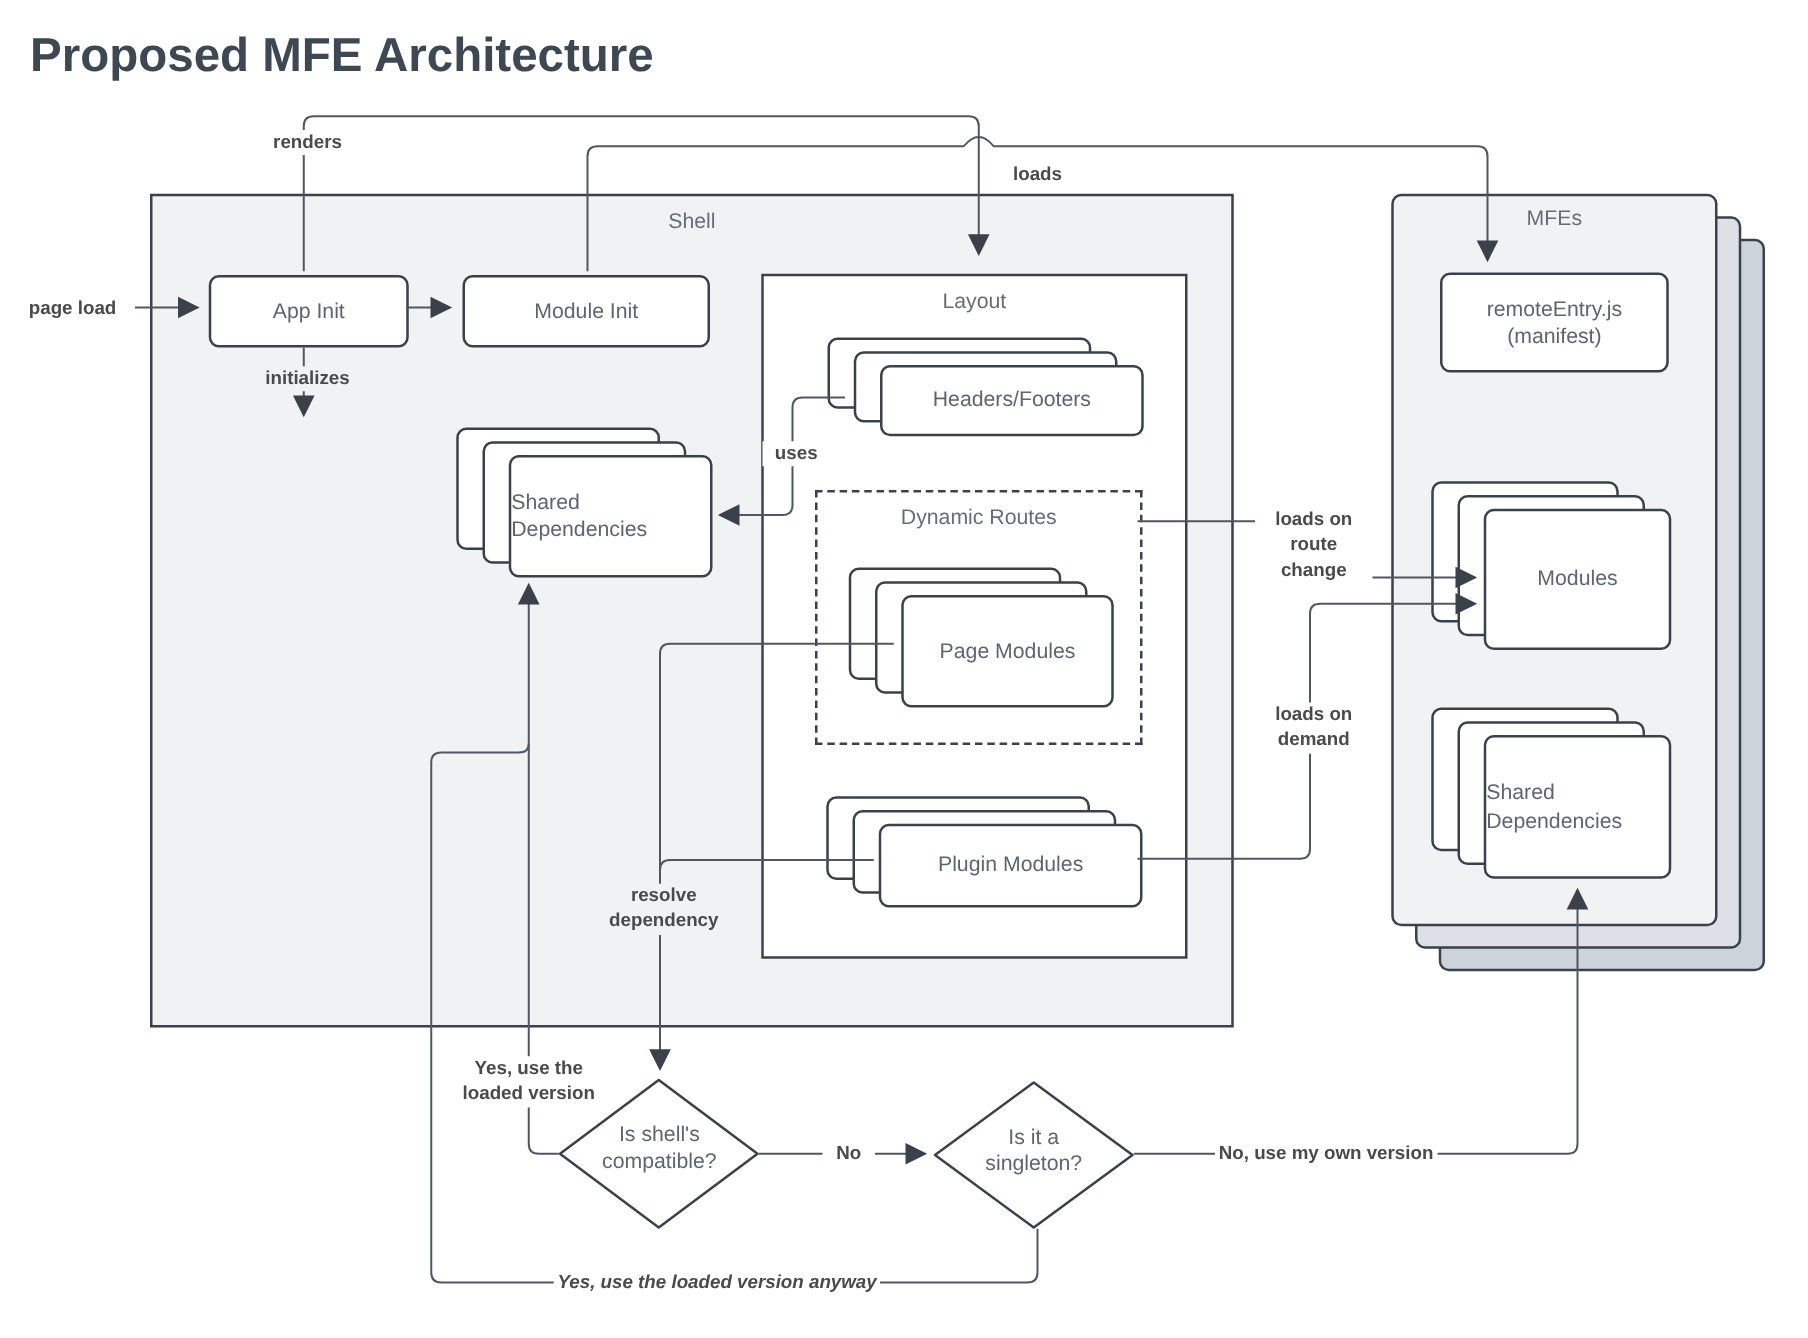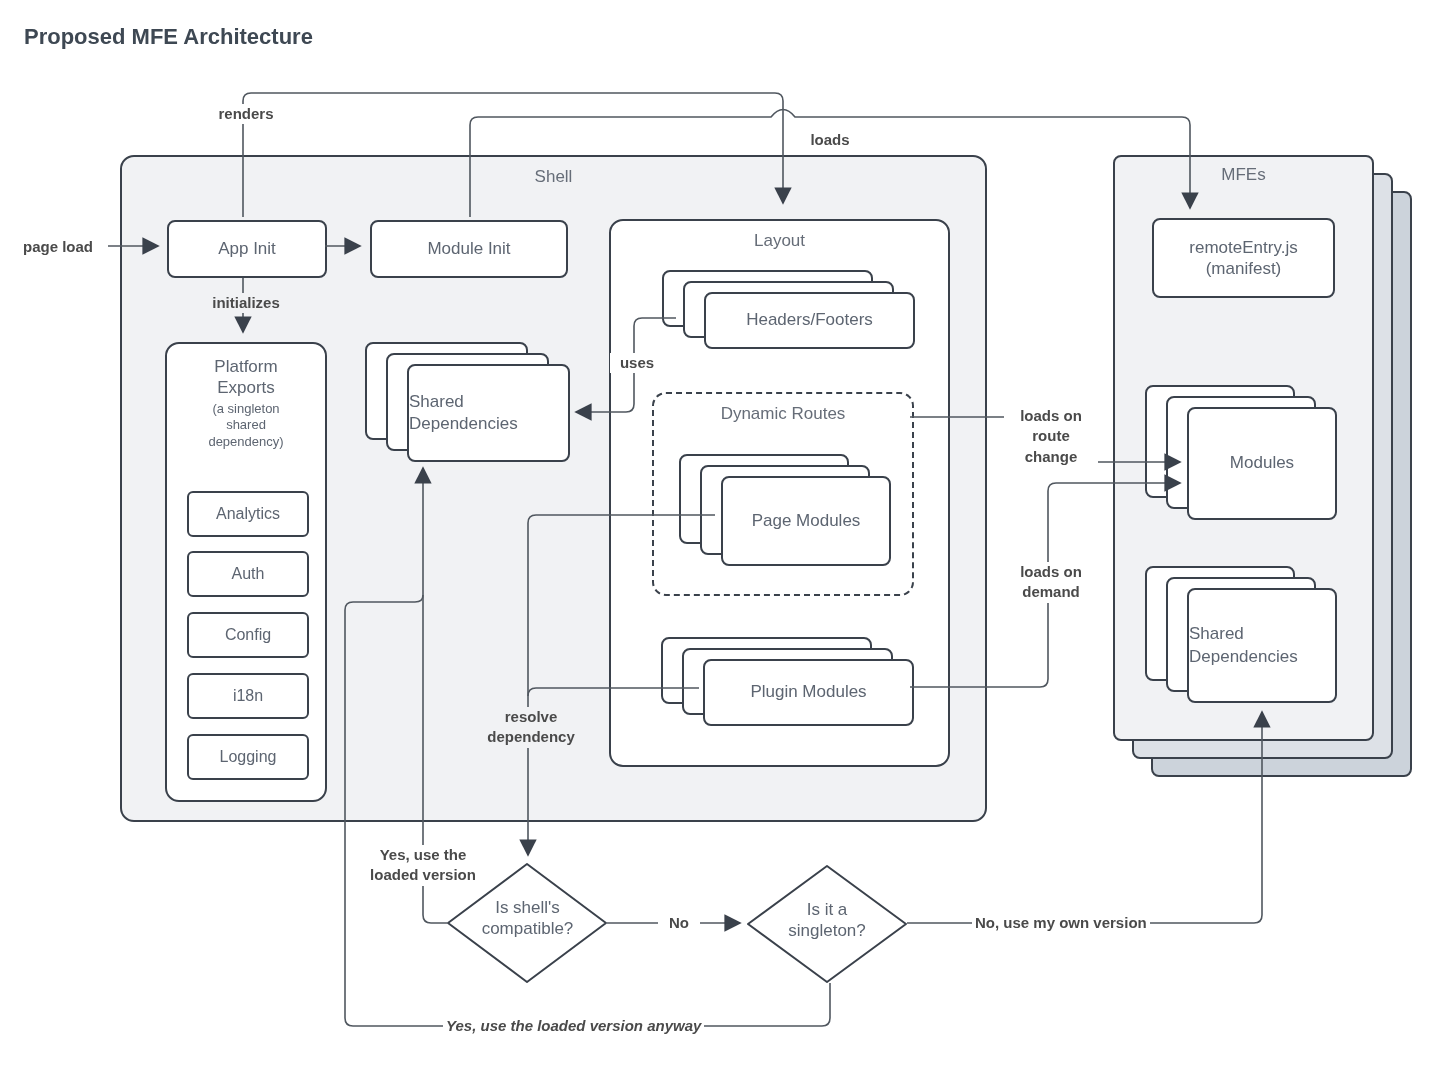--- a/index.html
+++ b/index.html
@@ -9,22 +9,22 @@
     --l3:#ccd3db;
     --border:#3a414b;
     --conn:#50575f;
     --boxtext:#5d6571;
     --lbl:#4a4a4a;
     --title:#3e4853;
   }
   html,body{margin:0;padding:0;background:var(--bg);}
   body{font-family:"Liberation Sans","DejaVu Sans",sans-serif;}
   .canvas{position:relative;width:1446px;height:1070px;background:var(--bg);overflow:hidden;}
-  .title{position:absolute;left:24px;top:24px;font-size:22px;font-weight:bold;color:var(--title);margin:0;}
-  .container{position:absolute;background:var(--fill);border:2px solid var(--border);border-radius:14px;box-sizing:border-box;}
+  .title{position:absolute;left:24px;top:24px;font-size:38px;font-weight:bold;color:var(--title);margin:0;}
+  .container{position:absolute;background:var(--fill);border:2px solid var(--border);border-radius:0;box-sizing:border-box;}
   .container.white{background:#fff;}
   .container.dashed{background:transparent;border-style:dashed;}
   .ctr-label{position:absolute;left:0;right:0;top:10px;text-align:center;font-size:17px;color:#666d78;}
   .box{position:absolute;background:#fff;border:2px solid var(--border);border-radius:8px;box-sizing:border-box;
        display:flex;align-items:center;justify-content:center;text-align:center;
        font-size:17px;color:var(--boxtext);line-height:1.25;}
   .box.small{font-size:16px;border-radius:6px;}
   .prewrap{white-space:pre-line;}
   .stack{position:absolute;}
   .stack>div{position:absolute;left:0;top:0;width:100%;height:100%;background:#fff;
@@ -52,29 +52,20 @@
 
   <h1 class="title">Proposed MFE Architecture</h1>
 
   <div class="container" style="left:120px;top:155px;width:867px;height:667px;">
     <div class="ctr-label">Shell</div>
 
     <div class="box" style="left:45px;top:63px;width:160px;height:58px;">App Init</div>
 
     <div class="box" style="left:248px;top:63px;width:198px;height:58px;">Module Init</div>
 
-    <div class="container white" style="left:43px;top:185px;width:162px;height:460px;">
-      <div class="pe-title">Platform Exports</div>
-      <div class="pe-sub">(a singleton shared dependency)</div>
-      <div class="box small" style="left:20px;top:147px;width:122px;height:46px;">Analytics</div>
-      <div class="box small" style="left:20px;top:207px;width:122px;height:46px;">Auth</div>
-      <div class="box small" style="left:20px;top:268px;width:122px;height:46px;">Config</div>
-      <div class="box small" style="left:20px;top:329px;width:122px;height:46px;">i18n</div>
-      <div class="box small" style="left:20px;top:390px;width:122px;height:46px;">Logging</div>
-    </div>
 
     <div class="stack" style="left:285px;top:207px;width:163px;height:98px;">
       <div class="b2"></div>
       <div class="b1"></div>
       <div class="front-card">Shared Dependencies</div>
     </div>
 
     <div class="container white" style="left:487px;top:62px;width:341px;height:548px;padding-left:30px;">
       <div class="ctr-label">Layout</div>
 

